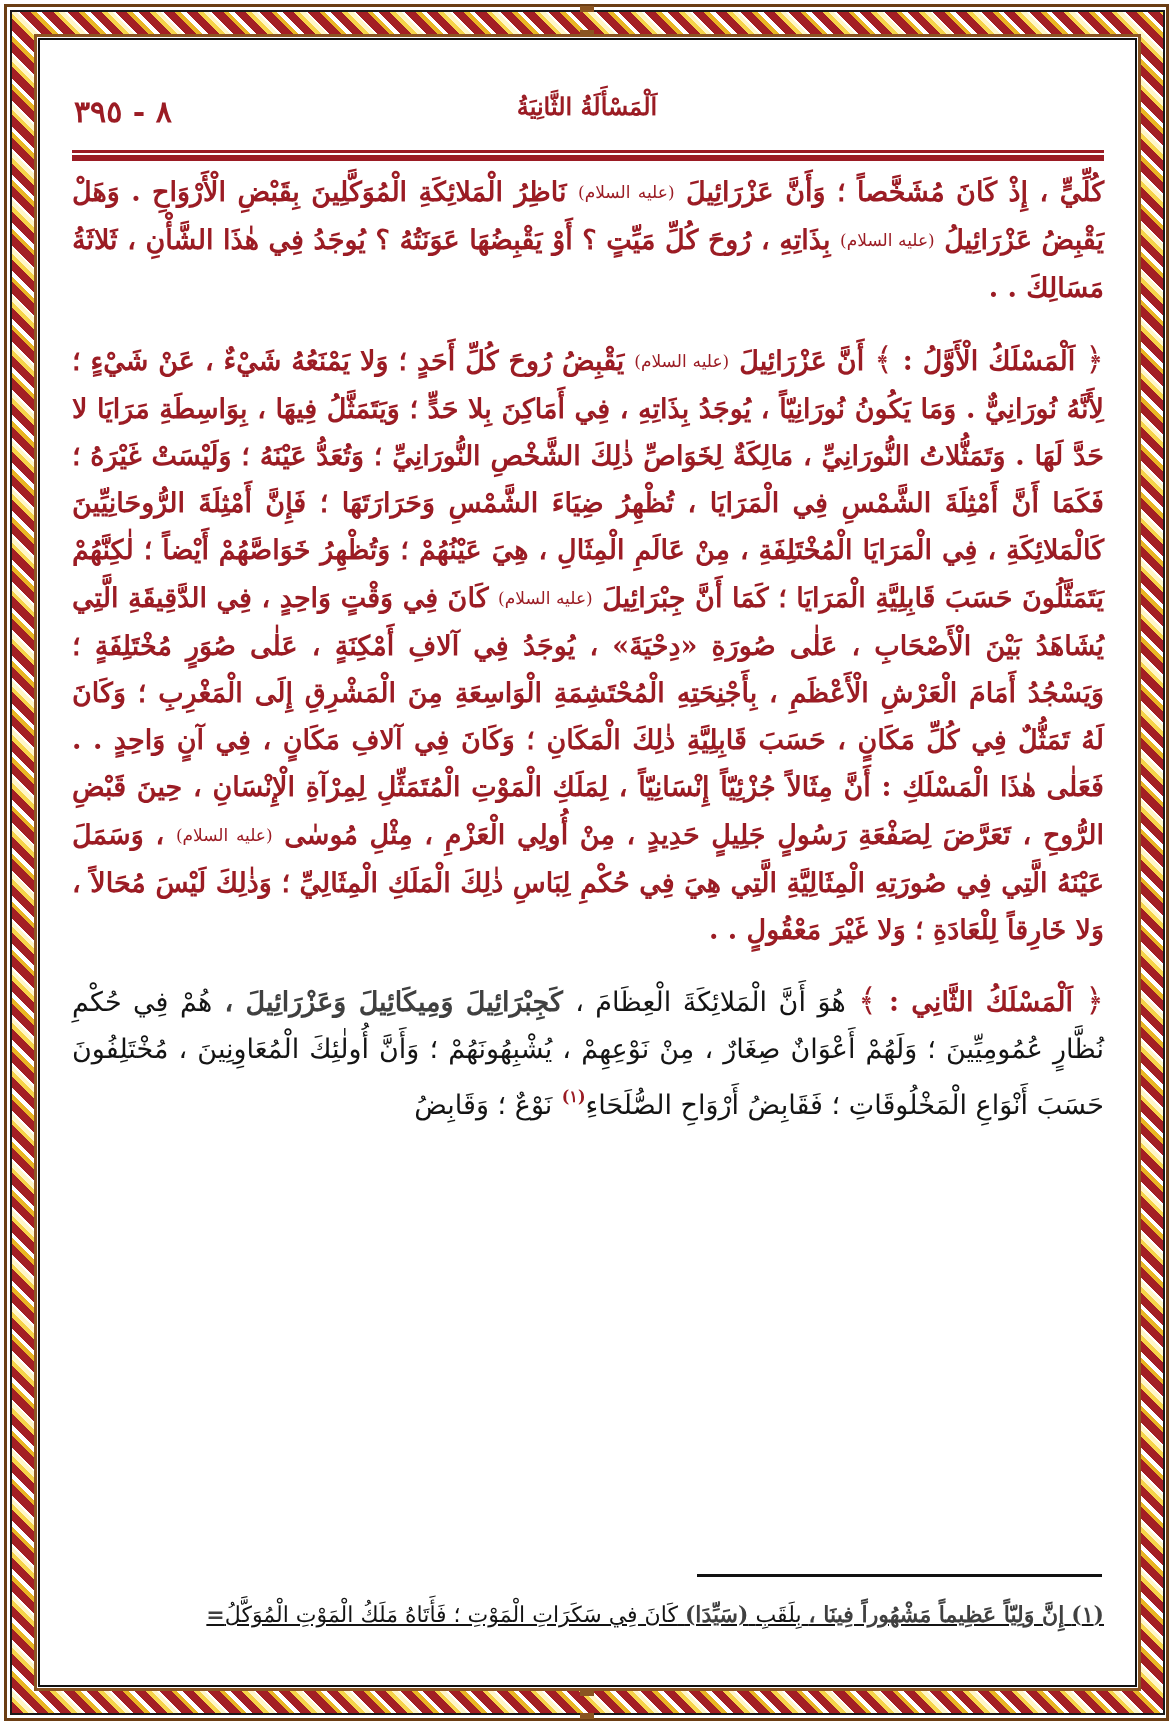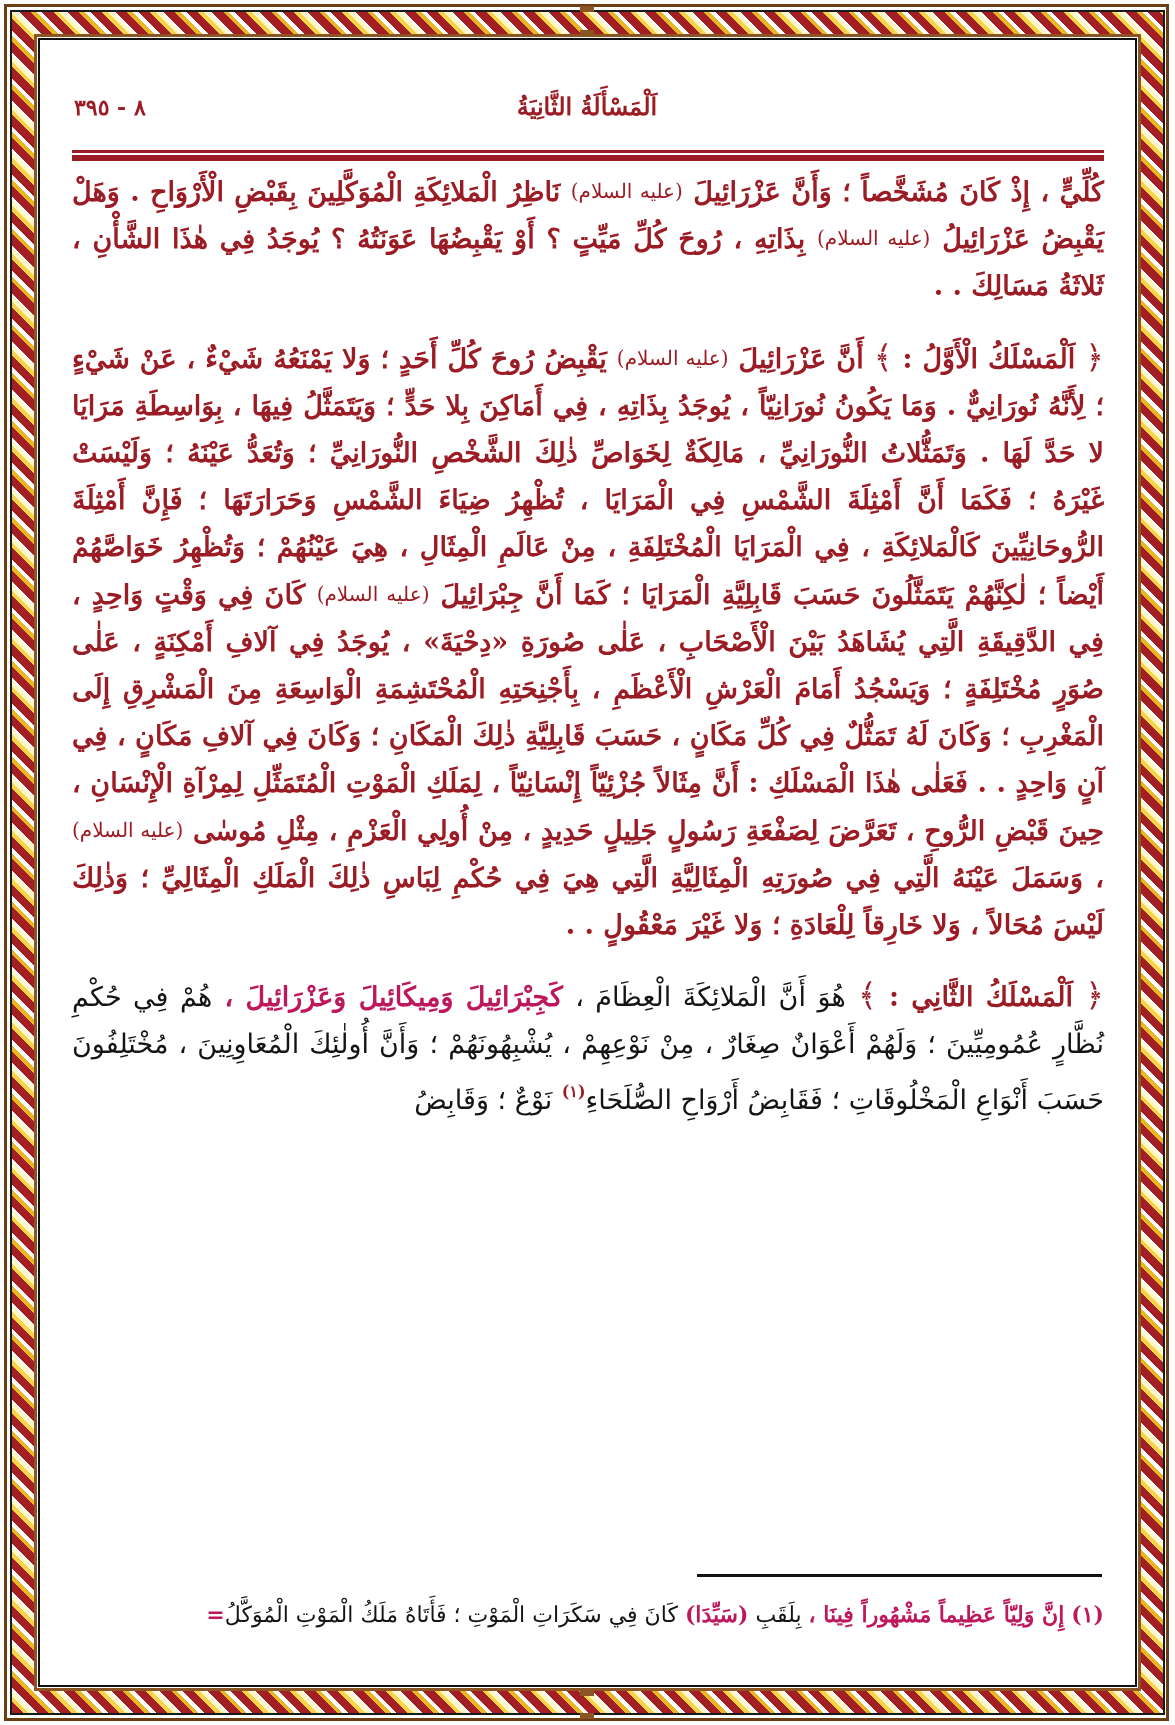--- a/index.html
+++ b/index.html
@@ -19,42 +19,42 @@
   .frame-line2 { position: absolute; left: 34px; top: 34px; width: 1107px; height: 1657px; box-sizing: border-box;
                  border: 3px solid #8a5522; }
   .frame-line3 { position: absolute; left: 38px; top: 38px; width: 1099px; height: 1649px; box-sizing: border-box;
                  border: 2px solid #111; background: #fff; }
   .tab-mark { position: absolute; width: 14px; height: 6px; background: #8a5522; }
 
   
   .header { position: absolute; left: 64px; top: 88px; width: 1046px; height: 50px; direction: rtl; }
   .header-title { position: absolute; right: 0; left: 0; text-align: center; top: 4px;
                   font-size: 24px; font-weight: bold; color: #9b1c24; }
-  .header-page { position: absolute; left: 10px; top: 6px; font-size: 22px; font-weight: bold; color: #9b1c24;
+  .header-page { position: absolute; left: 10px; top: 6px; font-size: 30px; font-weight: bold; color: #9b1c24;
                  direction: rtl; letter-spacing: 2px; }
   .header-rule { position: absolute; left: 72px; top: 150px; width: 1032px; height: 11px; }
   .header-rule .r1 { height: 3px; background: #9b1c24; }
   .header-rule .r2 { height: 6px; background: #9b1c24; margin-top: 2px; }
 
   
   .content { position: absolute; left: 72px; top: 168px; width: 1032px; direction: rtl;
              font-size: 27px; line-height: 47.2px; color: #9b1c24; font-weight: bold; text-align: justify;
              text-align-last: right; }
   .content p { margin: 0; }
   .content p.gap { margin-top: 24px; }
   .content .black { color: #141414; font-weight: normal; }
   .ornament { color: #9b1c24; font-size: 32px; font-weight: normal; }
-  .honor { font-size: 20px; font-weight: normal; color: #9b1c24; vertical-align: 3px; }
+  .honor { font-size: 17px; font-weight: normal; color: #9b1c24; vertical-align: 3px; }
   .sup { font-size: 16px; vertical-align: 12px; color: #9b1c24; font-weight: bold; }
-  .red { color: #be185d; font-weight: bold; }
+  .red { color: #404040; font-weight: bold; }
 
   
   .fn-rule { position: absolute; left: 697px; top: 1574px; width: 405px; height: 3px; background: #111; }
   .footnote { position: absolute; left: 72px; top: 1594px; width: 1032px; direction: rtl;
-              font-size: 22px; line-height: 40px; color: #141414; text-align: right; }
+              font-size: 22px; line-height: 40px; color: #141414; text-align: right; text-decoration: underline; }
   .footnote .red { font-weight: bold; }
 </style>
 </head>
 <body>
 
 <div class="frame-outer"></div>
 <div class="frame-line1"></div>
 <div class="frame-band"></div>
 <div class="frame-line2"></div>
 <div class="frame-line3"></div>

